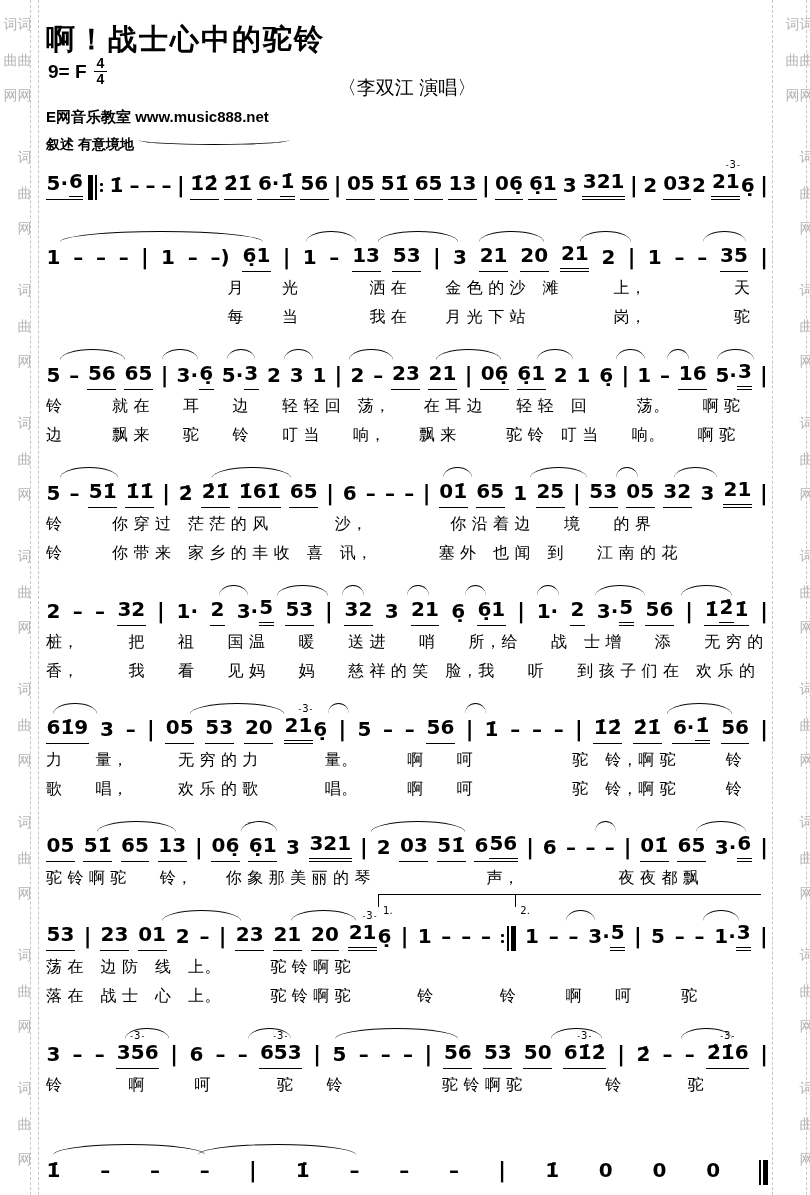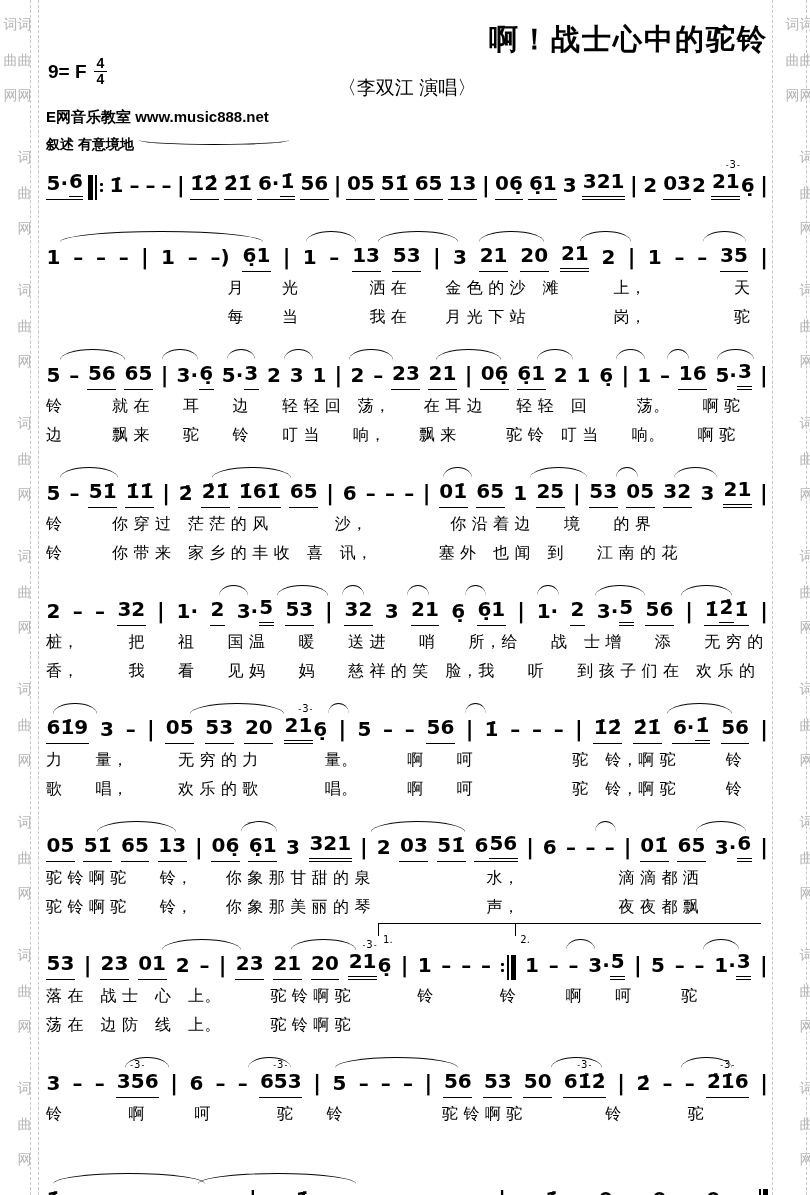--- a/index.html
+++ b/index.html
@@ -12,21 +12,21 @@
   .side-text{
     position:absolute;top:6px;color:#b5b5b5;font-size:14px;
     writing-mode:vertical-rl;text-orientation:upright;letter-spacing:11px;line-height:1;
   }
   .side-text.left{left:4px}
   .side-text.right{left:786px}
   .vline{position:absolute;top:0;bottom:0;border-left:1px dashed #c6c6c6}
   .vl1{left:30px}.vl2{left:38px}.vl3{left:772px}.vl4{left:806px}
   
   .content{position:absolute;left:46px;width:722px;top:0}
-  .title{font-weight:bold;font-size:29px;text-align:right;margin:20px 0 0 0;letter-spacing:2px}
+  .title{font-weight:bold;font-size:29px;text-align:left;margin:20px 0 0 0;letter-spacing:2px}
   .subtitle{font-size:19px;text-align:center;margin-top:15px}
   .keysig{position:absolute;left:2px;top:56px;font-size:19px;font-weight:bold;display:flex;gap:7px;align-items:center}
   .ts{display:inline-flex;flex-direction:column;align-items:center;font-size:14px;line-height:1.1;font-weight:bold}
   .ts .num{border-bottom:1.5px solid #000;padding:0 3px}
   .publisher{font-size:15px;font-weight:bold;margin-top:7px}
   .tempo-row{margin-top:9px;font-size:14px;font-weight:bold;display:flex;gap:5px}
   .tempo-line{display:inline-block;width:150px;height:8px;border-bottom:1.5px solid #000;
     border-radius:0 0 100% 100%/0 0 10px 10px;margin-bottom:3px}
   
   .system{padding-top:16px;margin-bottom:14px}
@@ -633,21 +633,20 @@
           </span>
           <span class="tok">
             <span class="run u1">65</span>
           </span>
           <span class="tok">
             <span class="run">3·</span>
             <span class="run u2">6</span>
           </span>
           <span class="tok barline">|</span>
         </div>
-        <div class="lyric">驼 铃 啊 驼　　铃，　　你 象 那 甘 甜 的 泉　　　　　　　水，　　　　　　滴 滴 都 洒</div>
         <div class="lyric">驼 铃 啊 驼　　铃，　　你 象 那 美 丽 的 琴　　　　　　　声，　　　　　　夜 夜 都 飘</div>
       </div>
       <div class="system">
         <div class="note-line">
           <div class="arc" style="left: 16%; width: 11%;"></div>
           <div class="arc" style="left: 34%; width: 9%;"></div>
           <div class="arc" style="left: 72%; width: 4%;"></div>
           <div class="arc" style="left: 91%; width: 5%;"></div>
           <div class="volta" style="left: 46%; width: 19%;">1.</div>
           <div class="volta" style="left: 65%; width: 34%;">2.</div>
@@ -725,22 +724,22 @@
           </span>
           <span class="tok">
             <span class="run">–</span>
           </span>
           <span class="tok">
             <span class="run">1·</span>
             <span class="run u2">3</span>
           </span>
           <span class="tok barline">|</span>
         </div>
+        <div class="lyric">荡 在　边 防　线　上。　　　驼 铃 啊 驼</div>
         <div class="lyric">落 在　战 士　心　上。　　　驼 铃 啊 驼　　　　铃　　　　铃　　　啊　　呵　　　驼</div>
-        <div class="lyric">荡 在　边 防　线　上。　　　驼 铃 啊 驼</div>
       </div>
       <div class="system gap1">
         <div class="note-line">
           <div class="arc" style="left: 11%; width: 6%;"></div>
           <div class="arc" style="left: 28%; width: 6%;"></div>
           <div class="arc" style="left: 40%; width: 17%;"></div>
           <div class="arc" style="left: 70%; width: 7%;"></div>
           <div class="arc" style="left: 88%; width: 7%;"></div>
           <span class="tok">
             <span class="run">3</span>

